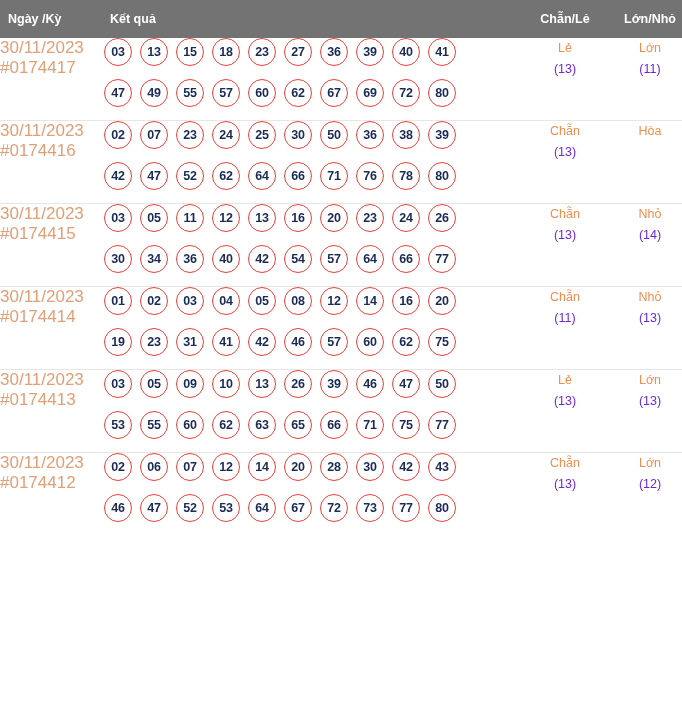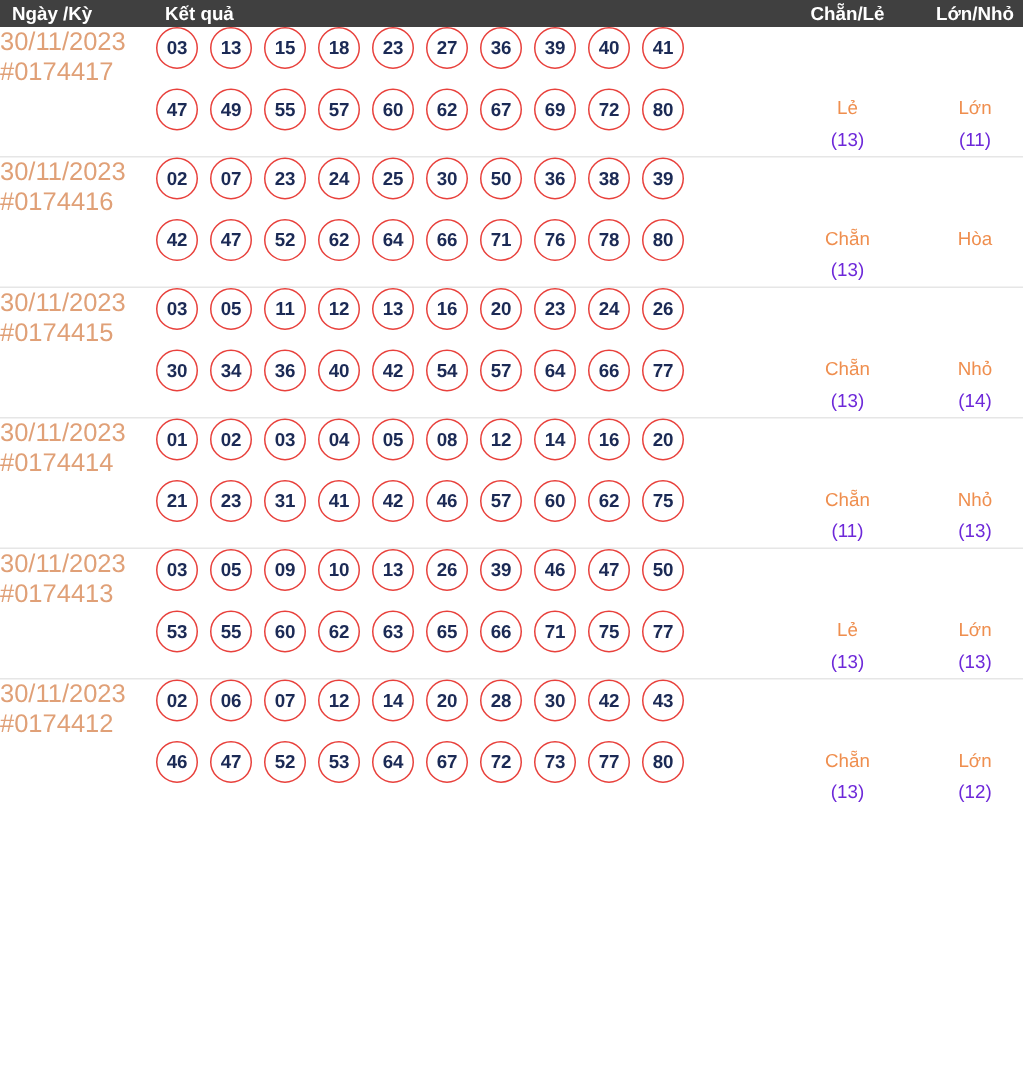--- a/index.html
+++ b/index.html
@@ -20,27 +20,27 @@
     width: 682px;
     border-collapse: collapse;
     table-layout: fixed;
   }
 
   
   .table-head {
     background: #f0902e;
   }
   .table-head th {
-    background: #404040;
+    background: #737373;
     color: #ffffff;
     font-size: 12.5px;
     font-weight: bold;
     text-align: left;
     padding: 0;
-    height: 18px;
+    height: 38px;
     vertical-align: middle;
     white-space: nowrap;
   }
   th.col-date      { width: 92px;  padding-left: 8px; }
   th.col-results   { width: 410px; padding-left: 10px; margin-top: 43px; }
   th.col-oddeven   { width: 90px;  text-align: center; }
   th.col-bigsmall  { width: 80px;  text-align: center; }
 
   
   .result-row > td {
@@ -88,21 +88,21 @@
     letter-spacing: -0.2px;
   }
 
   .cell-oddeven, .cell-bigsmall {
     text-align: center;
     padding-top: 18px;
     color: #ef8e4e;
     font-size: 12.5px;
     line-height: 21px;
   }
-  .verdict-label { display: block; margin-top: 44px; }
+  .verdict-label { display: block; }
   .verdict-count { display: block; color: #6d28d9; }
   .verdict-count:empty { display: none; }
 </style>
 </head>
 <body>
 
 <table class="results-table">
   <thead>
     <tr class="table-head">
       <th class="col-date">Ngày /Kỳ</th>
@@ -243,21 +243,21 @@
             <span class="ball">03</span>
             <span class="ball">04</span>
             <span class="ball">05</span>
             <span class="ball">08</span>
             <span class="ball">12</span>
             <span class="ball">14</span>
             <span class="ball">16</span>
             <span class="ball">20</span>
           </div>
           <div class="ball-line">
-            <span class="ball">21</span>
+            <span class="ball">19</span>
             <span class="ball">23</span>
             <span class="ball">31</span>
             <span class="ball">41</span>
             <span class="ball">42</span>
             <span class="ball">46</span>
             <span class="ball">57</span>
             <span class="ball">60</span>
             <span class="ball">62</span>
             <span class="ball">75</span>
           </div>

